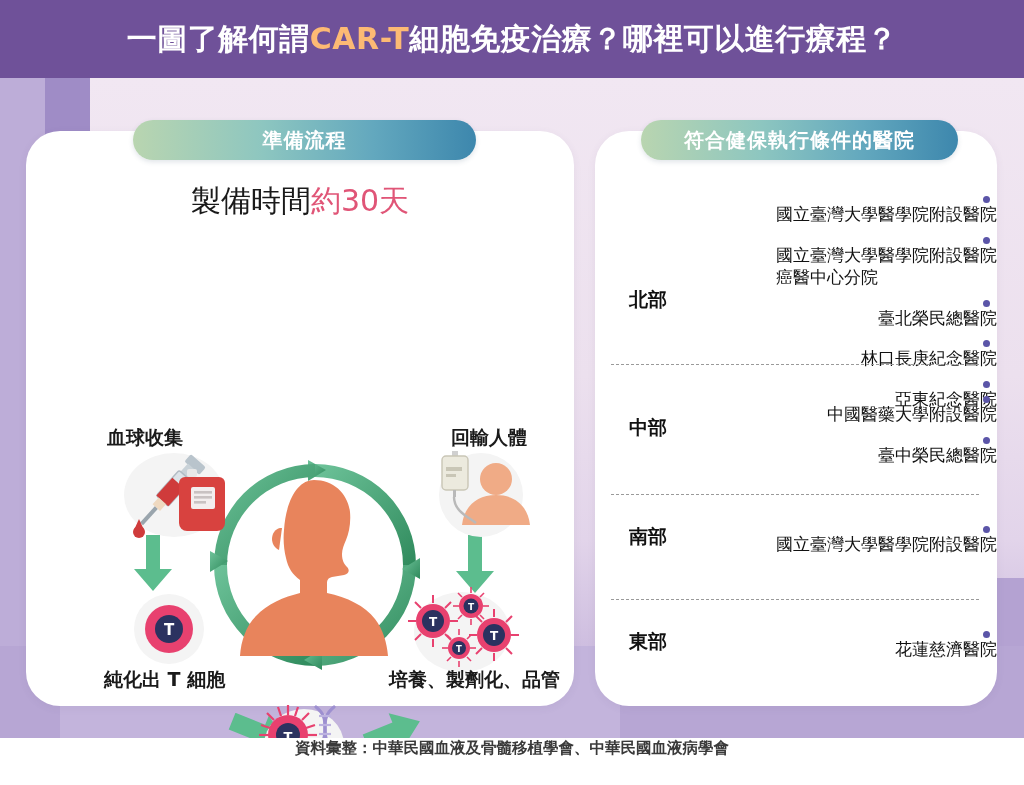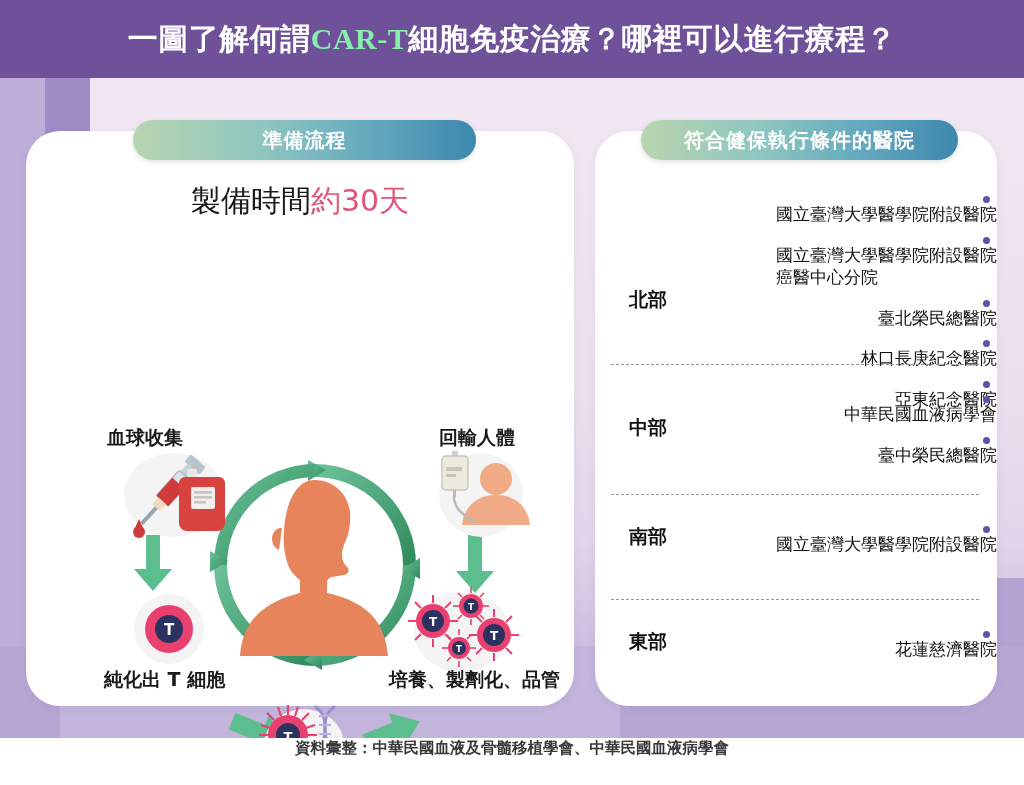--- a/index.html
+++ b/index.html
@@ -17,21 +17,21 @@
   .header{
     position:absolute;left:0;top:0;width:1024px;height:78px;
     background:#6f5199;
     display:flex;align-items:center;justify-content:center;
     z-index:30;
   }
   .header .title{
     font-size:30px;font-weight:bold;color:#ffffff;letter-spacing:.5px;
     white-space:nowrap;line-height:1;
   }
-  .header .title .accent{color:#86efac;font-family:Liberation Serif, serif;}
+  .header .title .accent{color:#fdba74;}
 
   
   .bg-wrap{position:absolute;left:0;top:78px;width:1024px;height:660px;overflow:hidden;z-index:1;}
   .bg-base{position:absolute;inset:0;background:linear-gradient(180deg,#f1e7f2 0%,#ece0ee 45%,#e2d4ea 70%,#bdabd7 100%);}
   .bg-left-dark{
     position:absolute;left:-60px;top:0;width:150px;height:700px;
     background:#9f8cc6;border-bottom-right-radius:70px;
   }
   .bg-left-light{
     position:absolute;left:-60px;top:0;width:105px;height:700px;
@@ -79,21 +79,21 @@
 
   
   .heading{
     position:absolute;left:0;top:52px;width:548px;text-align:center;
     line-height:1.22;font-size:30px;font-weight:500;color:#1a1a1a;
   }
   .heading .l2 .days{color:#e05577;}
 
   .lbl{position:absolute;font-size:19px;font-weight:bold;color:#1a1a1a;white-space:nowrap;}
   #lbl-collect{left:81px;top:294px;}
-  #lbl-infuse{left:413px;top:294px;}
+  #lbl-infuse{left:425px;top:294px;}
   #lbl-purify{left:78px;top:536px;}
   #lbl-culture{left:363px;top:536px;}
   #lbl-gene{left:245px;top:650px;}
 
   
   .ring{position:absolute;left:182px;top:327px;width:214px;height:214px;}
   .figure{position:absolute;left:182px;top:327px;width:214px;height:214px;}
 
   
   .blob{position:absolute;border-radius:50%;background:#f4f4f4;}
@@ -413,21 +413,21 @@
       </div>
     </div>
 
     <div class="divider" id="div-1"></div>
 
     <div class="region" id="region-central">
       <div class="region-name">中部</div>
       <div class="region-list">
         <div class="hosp">
           <div class="dot"></div>
-          <div class="txt">中華民國血液病學會</div>
+          <div class="txt">中國醫藥大學附設醫院</div>
         </div>
         <div class="hosp">
           <div class="dot"></div>
           <div class="txt">臺中榮民總醫院</div>
         </div>
       </div>
     </div>
 
     <div class="divider" id="div-2"></div>
 

